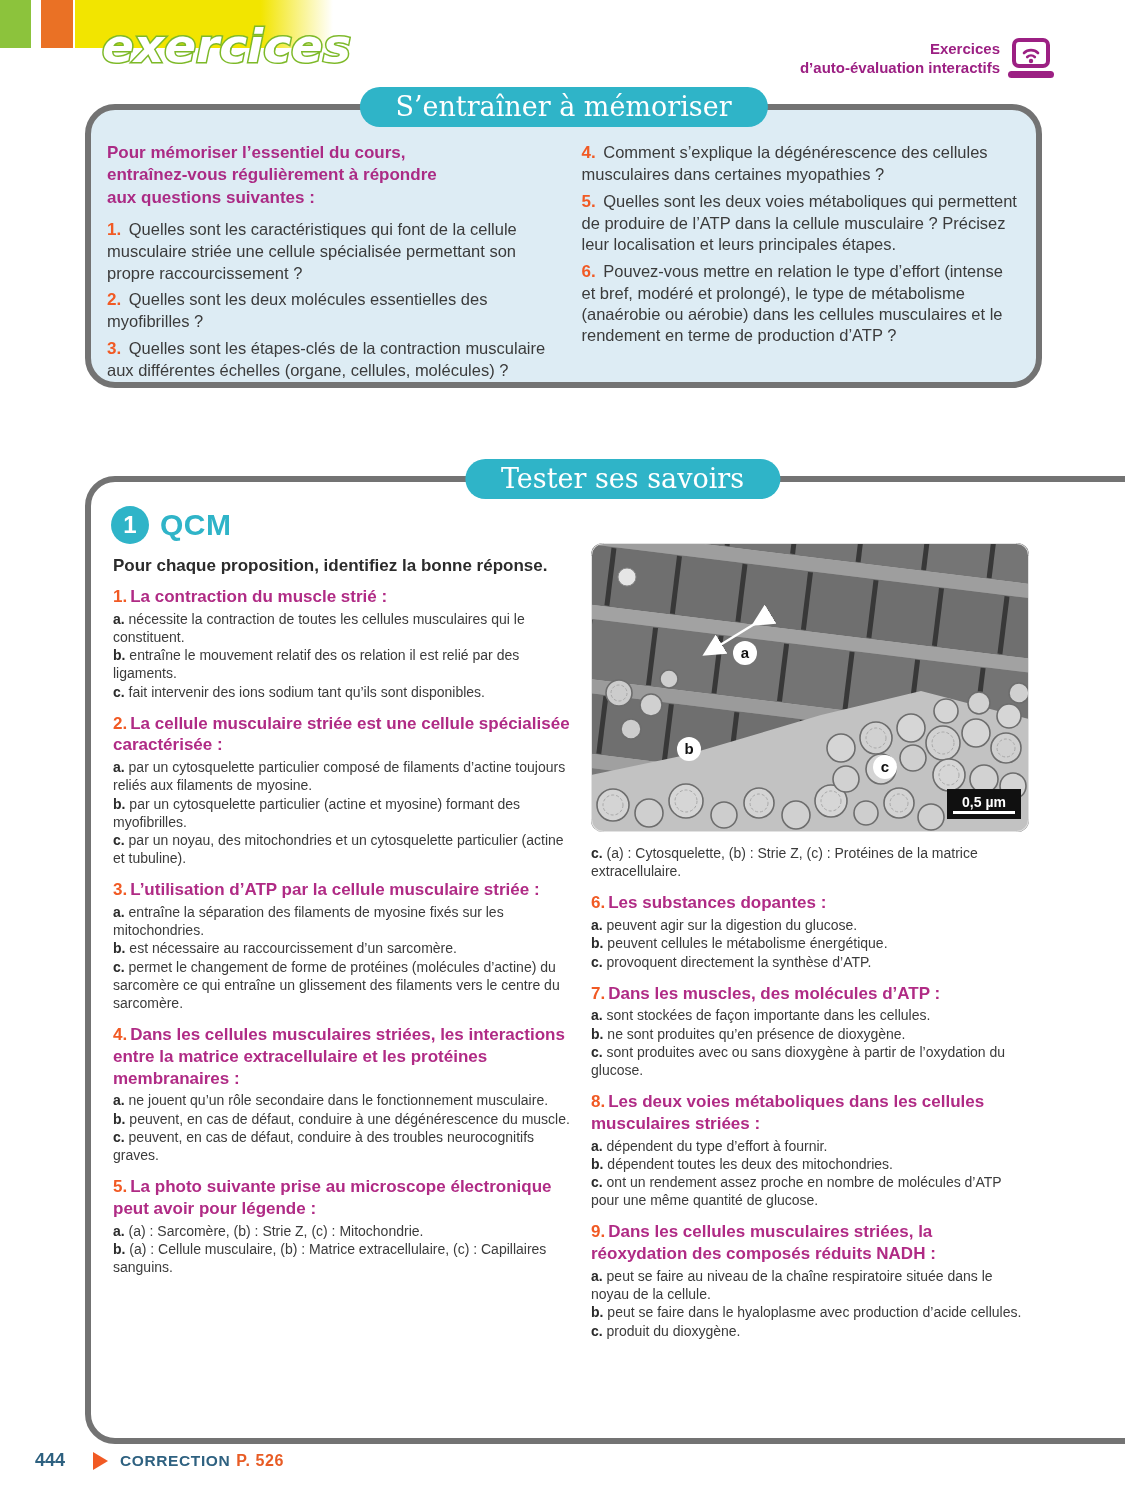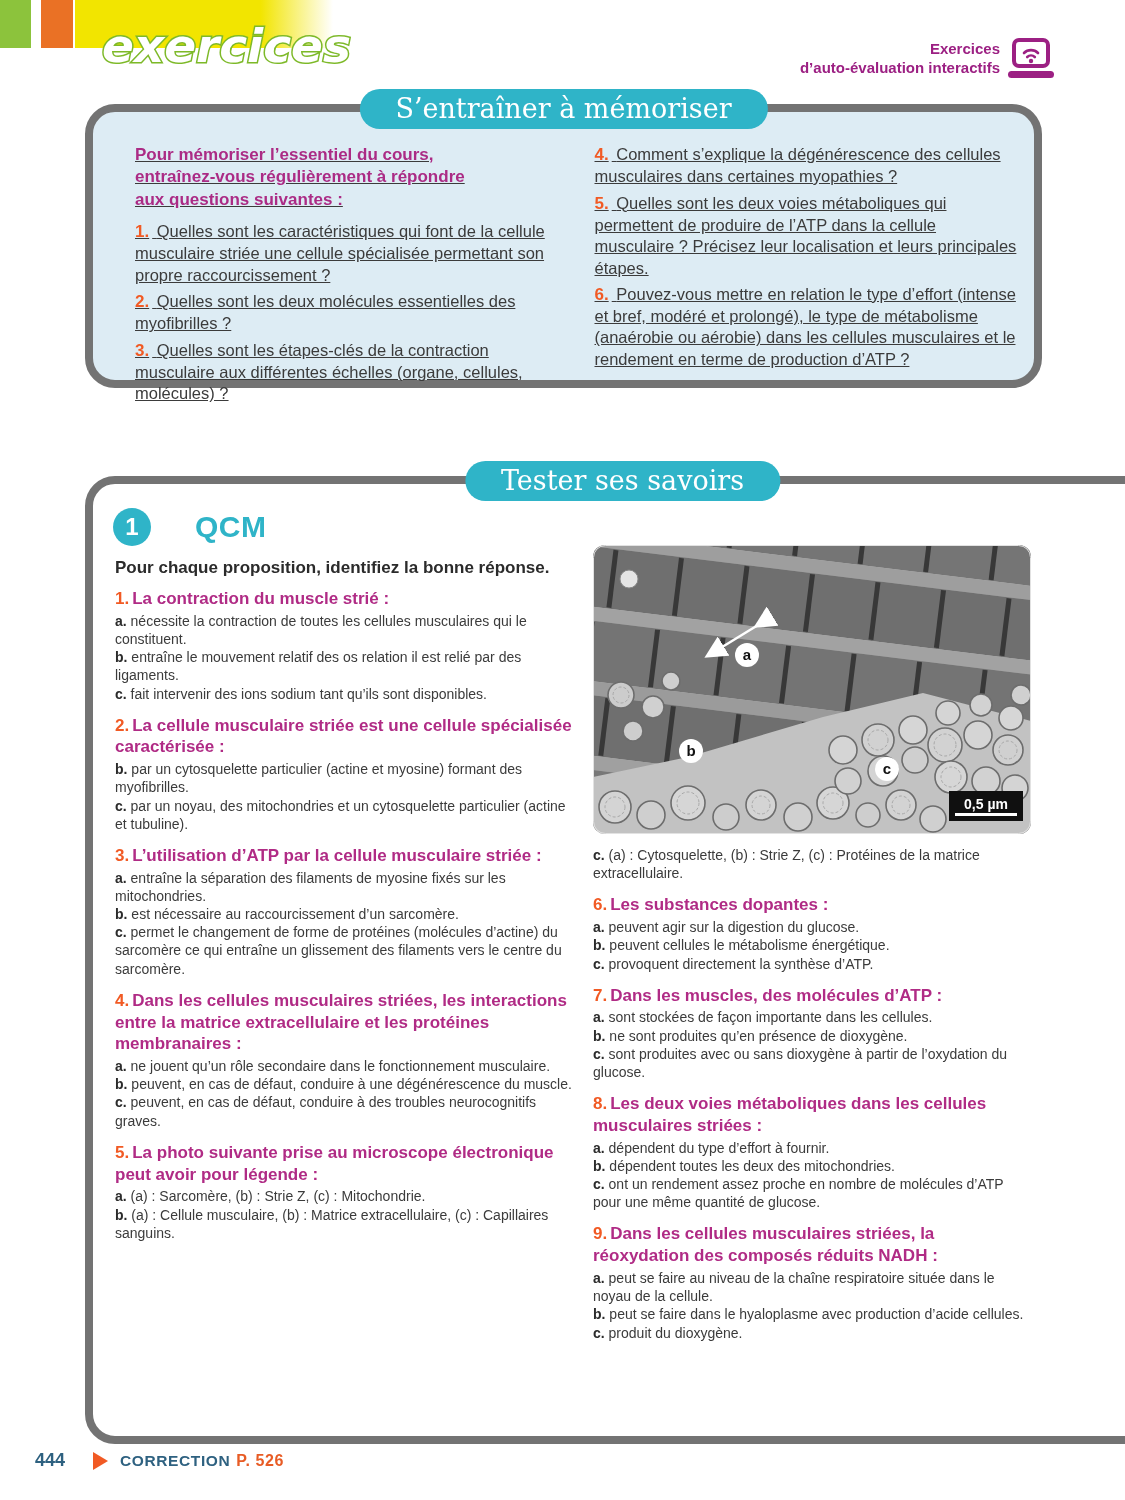--- a/index.html
+++ b/index.html
@@ -11,39 +11,39 @@
   .blk-green{left:0;width:31px;background:#8cc33c;}
   .blk-orange{left:41px;width:32px;background:#ea7125;}
   .blk-yellow{left:75px;width:258px;background:linear-gradient(90deg,#f2e500 72%,rgba(242,229,0,0));}
   .logo-svg{position:absolute;left:92px;top:4px;}
 
   .online-text{position:absolute;left:660px;top:40px;width:340px;text-align:right;
                color:#9c2083;font-weight:bold;font-size:15px;line-height:1.25;}
   .laptop{position:absolute;left:1006px;top:38px;}
 
   
-  .secbox{position:absolute;left:85px;border:8px solid #737373;border-radius:30px;box-sizing:border-box;padding-left:26px;}
+  .secbox{position:absolute;left:85px;border:6px solid #737373;border-radius:30px;box-sizing:border-box;}
   .memo-box{top:104px;width:957px;height:284px;background:#ddecf4;}
   .test-box{top:476px;width:1075px;height:968px;background:#fff;}
   .pill{position:absolute;left:50%;top:-23px;transform:translateX(-50%);
         background:#2fb4c8;color:#fff;font-family:"DejaVu Serif",serif;
         font-size:27px;line-height:40px;height:40px;padding:0 36px;border-radius:22px;white-space:nowrap;}
 
   
-  .memo-cols{display:flex;padding:32px 16px 0 16px;gap:36px;text-decoration:underline;}
+  .memo-cols{display:flex;padding:32px 16px 0 16px;gap:36px;}
   .memo-col{flex:1;}
   .memo-intro{color:#ab2b85;font-weight:bold;font-size:17px;line-height:1.32;max-width:362px;margin:0 0 10px 0;}
   .memo-q{font-size:16.5px;line-height:1.3;margin:0 0 5px 0;color:#3b3b3b;}
   .onum{color:#f15a24;font-weight:bold;font-size:17px;margin-right:3px;}
 
   
   .qcm-head{position:absolute;left:20px;top:24px;display:flex;align-items:center;gap:11px;}
   .qcm-circle{width:38px;height:38px;border-radius:50%;background:#2fb4c8;color:#fff;
               font-weight:bold;font-size:24px;display:flex;align-items:center;justify-content:center;}
-  .qcm-title{color:#2fb4c8;font-weight:bold;font-size:30px;letter-spacing:0.5px;margin-left:33px;}
+  .qcm-title{color:#2fb4c8;font-weight:bold;font-size:30px;letter-spacing:0.5px;}
   .instruction{position:absolute;left:22px;top:74px;font-weight:bold;font-size:17px;color:#2b2b2b;margin:0;}
   .col-left{position:absolute;left:22px;top:104px;width:466px;}
   .col-right{position:absolute;left:500px;top:58px;width:438px;}
   .q{margin-bottom:12px;}
   .q-title{margin:0 0 2px 0;font-size:17px;font-weight:bold;color:#b02b85;line-height:1.28;}
   .q-title .onum{font-size:17px;}
   .opt{margin:0;font-size:14px;line-height:1.3;color:#3b3b3b;}
   .letter{font-weight:bold;color:#2b2b2b;}
   .figure{display:block;margin:3px 0 12px 0;}
 
@@ -110,20 +110,21 @@
 
       <div class="q">
         <p class="q-title"><span class="onum">1.</span><span>La contraction du muscle strié :</span></p>
         <p class="opt"><span class="letter">a.</span> <span>nécessite la contraction de toutes les cellules musculaires qui le constituent.</span></p>
         <p class="opt"><span class="letter">b.</span> <span>entraîne le mouvement relatif des os relation il est relié par des ligaments.</span></p>
         <p class="opt"><span class="letter">c.</span> <span>fait intervenir des ions sodium tant qu’ils sont disponibles.</span></p>
       </div>
 
       <div class="q">
         <p class="q-title"><span class="onum">2.</span><span>La cellule musculaire striée est une cellule spécialisée caractérisée :</span></p>
+        <p class="opt"><span class="letter">a.</span> <span>par un cytosquelette particulier composé de filaments d’actine toujours reliés aux filaments de myosine.</span></p>
         <p class="opt"><span class="letter">b.</span> <span>par un cytosquelette particulier (actine et myosine) formant des myofibrilles.</span></p>
         <p class="opt"><span class="letter">c.</span> <span>par un noyau, des mitochondries et un cytosquelette particulier (actine et tubuline).</span></p>
       </div>
 
       <div class="q">
         <p class="q-title"><span class="onum">3.</span><span>L’utilisation d’ATP par la cellule musculaire striée :</span></p>
         <p class="opt"><span class="letter">a.</span> <span>entraîne la séparation des filaments de myosine fixés sur les mitochondries.</span></p>
         <p class="opt"><span class="letter">b.</span> <span>est nécessaire au raccourcissement d’un sarcomère.</span></p>
         <p class="opt"><span class="letter">c.</span> <span>permet le changement de forme de protéines (molécules d’actine) du sarcomère ce qui entraîne un glissement des filaments vers le centre du sarcomère.</span></p>
       </div>

